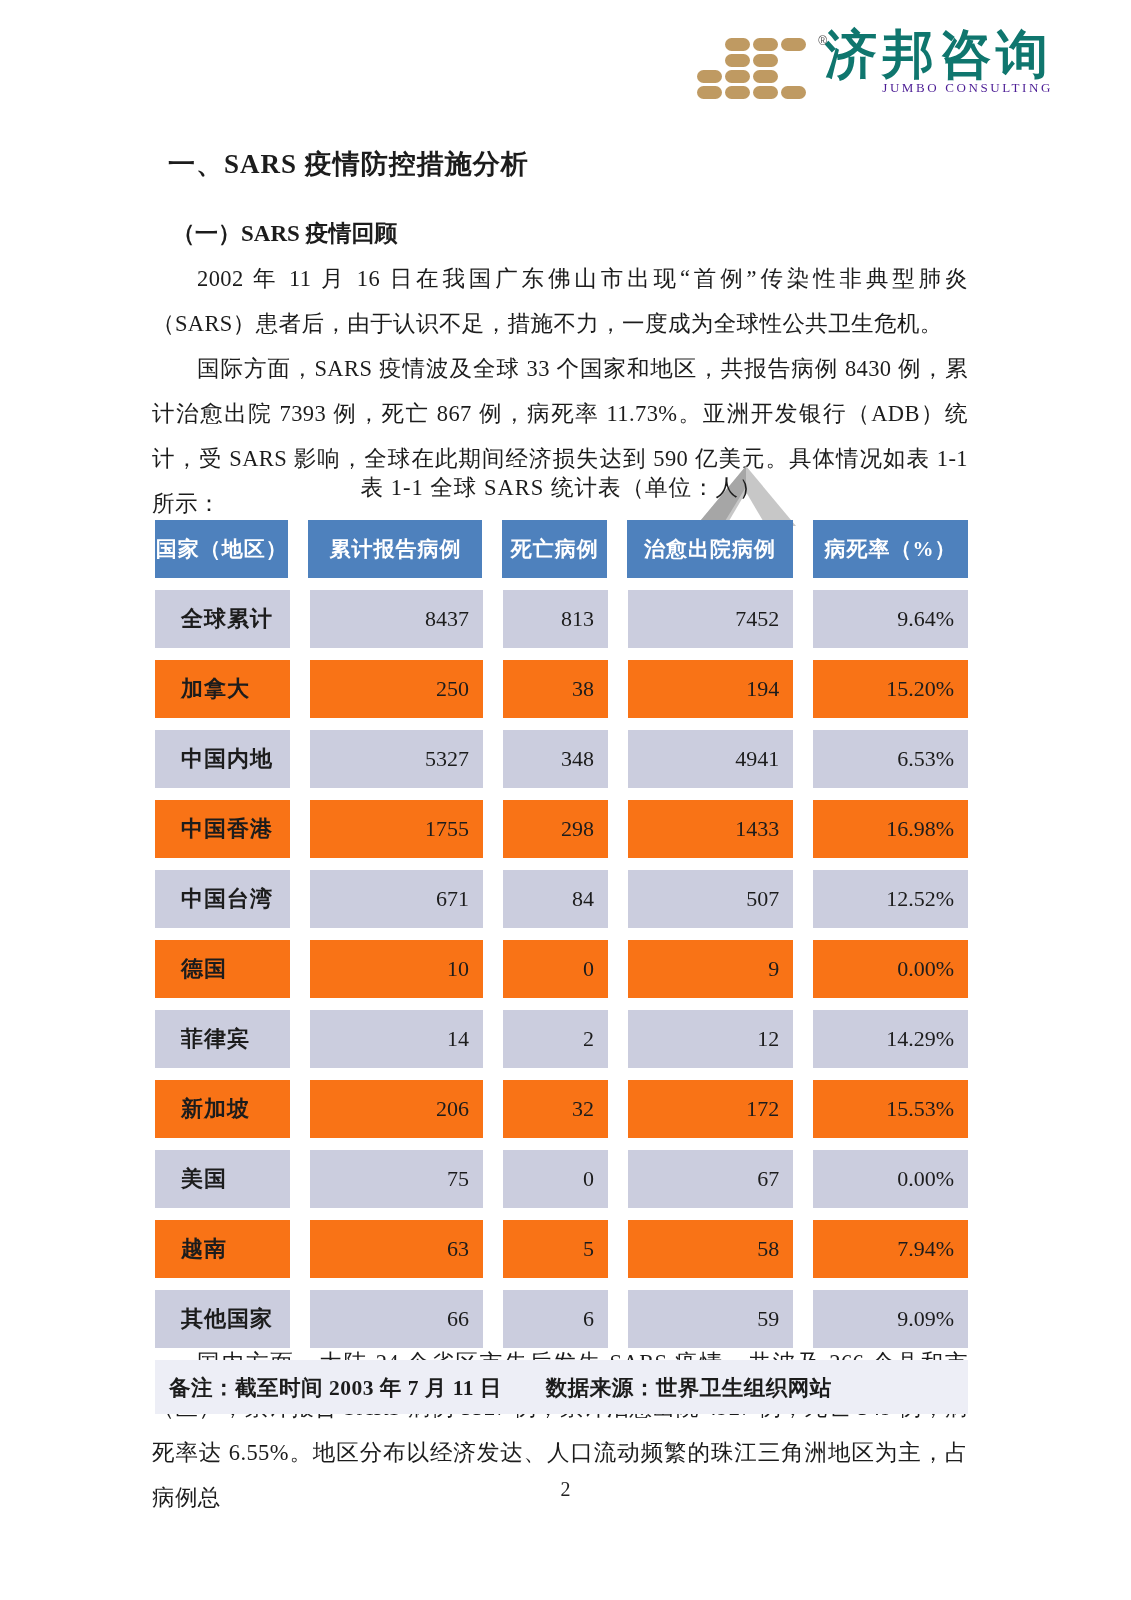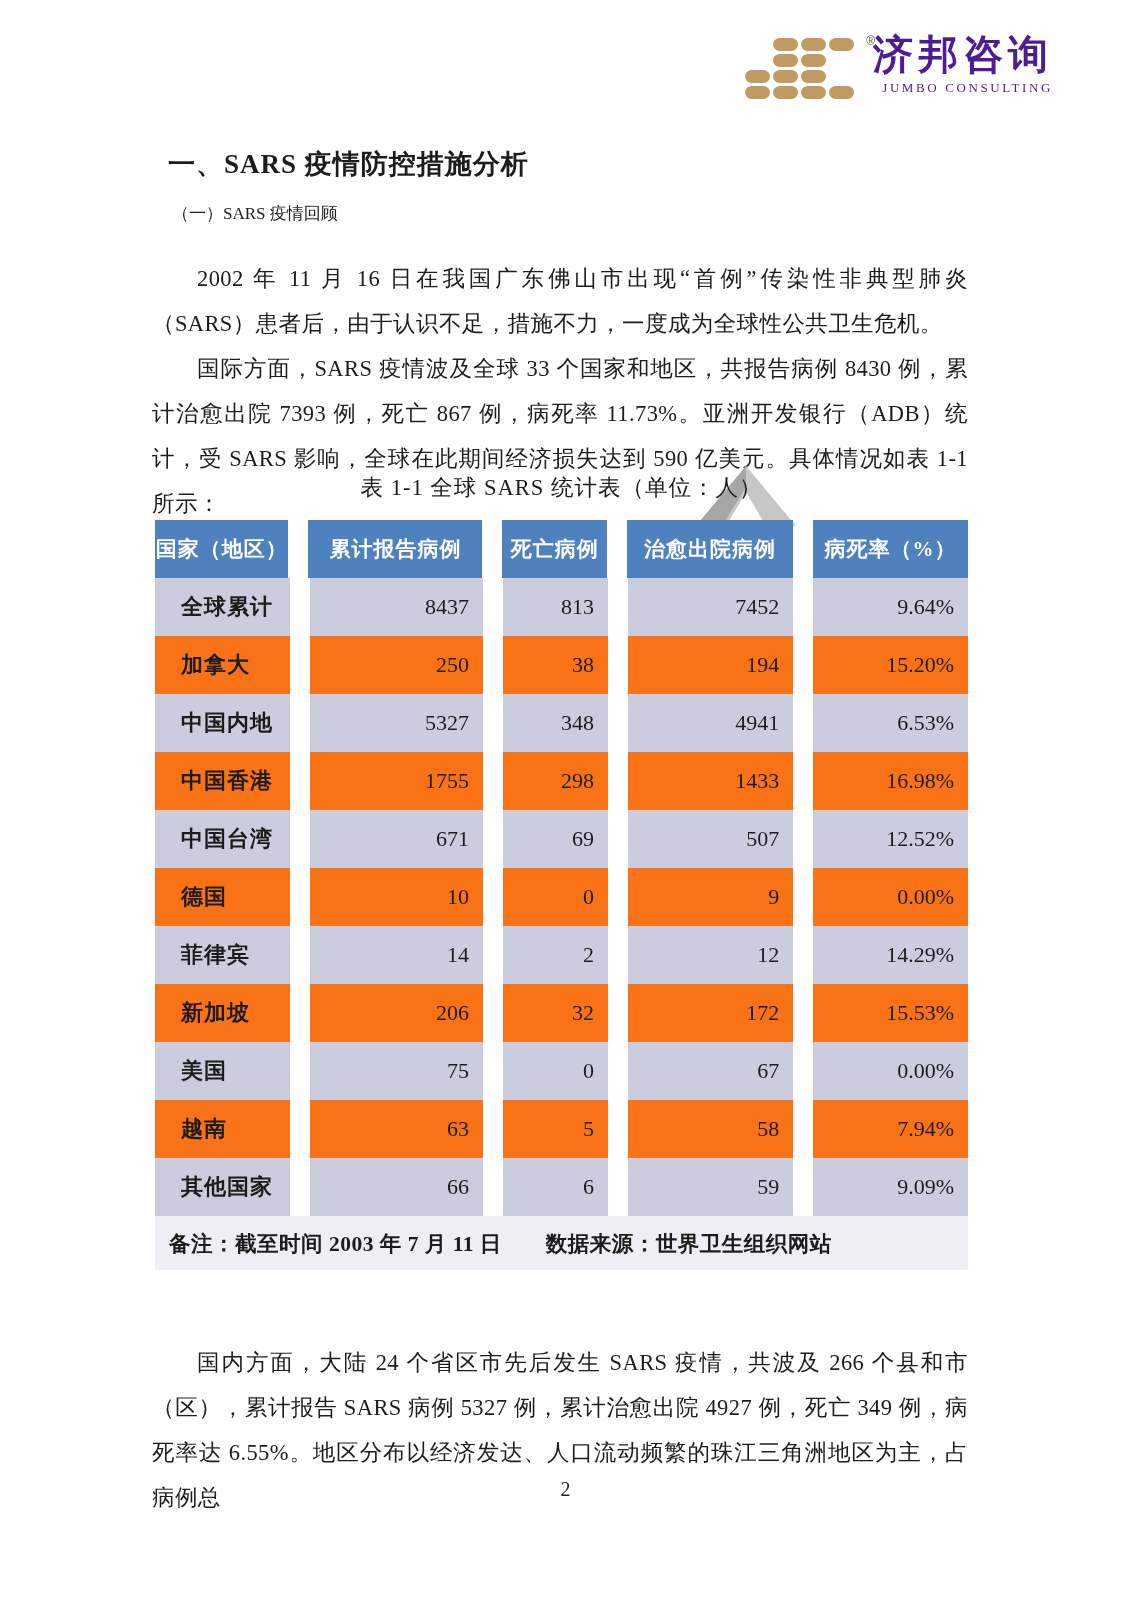--- a/index.html
+++ b/index.html
@@ -16,43 +16,43 @@
 
   
   .logo { position: absolute; top: 32px; right: 78px; display: flex; align-items: flex-start; gap: 10px; }
   .logo-mark { position: relative; width: 118px; height: 64px; margin-top: 6px; }
   .mark-row { display: flex; gap: 3px; margin-bottom: 3px; }
   .pill { width: 25px; height: 13px; border-radius: 7px; background: #bf9a62; }
   .indent { margin-left: 28px; }
   .reg-mark { position: absolute; top: -4px; right: -12px; font-size: 12px; color: #555;
               font-family: "Liberation Sans", sans-serif; }
   .logo-text { display: flex; flex-direction: column; align-items: flex-end; }
-  .logo-cn { font-size: 40px; font-weight: 700; letter-spacing: 5px; color: #4c1d95;
+  .logo-cn { font-size: 52px; font-weight: 700; letter-spacing: 5px; color: #0f766e;
              font-family: "Liberation Serif", serif; line-height: 46px; }
   .logo-en { font-size: 13px; font-weight: 400; letter-spacing: 2.6px; color: #4c1d95;
              font-family: "Liberation Serif", serif; margin-top: 2px; }
 
   
   .h1 { position: absolute; left: 168px; top: 146px; font-size: 27px; font-weight: 700; letter-spacing: 1px; }
-  .h2 { position: absolute; left: 172px; top: 202px; font-size: 17px; font-weight: 400; }
+  .h2 { position: absolute; left: 172px; top: 218px; font-size: 23px; font-weight: 700; }
   .para { position: absolute; left: 152px; width: 816px; font-size: 22.5px; line-height: 45px;
           text-align: justify; text-indent: 2em; letter-spacing: 0.4px; }
   .p1 { top: 256px; }
   .p2 { top: 346px; }
   .p3 { top: 1340px; }
 
   
   .watermark { position: absolute; left: 696px; top: 466px; width: 100px; height: 120px; z-index: 0; }
 
   
   .table-title { position: absolute; left: 155px; top: 472px; width: 813px; text-align: center;
                  font-size: 22.5px; letter-spacing: 1px; z-index: 1; }
   .sars-table { position: absolute; left: 155px; top: 520px; width: 813px; z-index: 1;
                 font-family: "Liberation Serif", serif; }
-  .tr, .thead { display: flex; gap: 20px; margin-bottom: 0; }
+  .tr, .thead { display: flex; gap: 20px; margin-bottom: 12px; }
   .th { background: #4e81bd; color: #ffffff; font-weight: 700; font-size: 21px; height: 58px;
         display: flex; align-items: center; justify-content: center; letter-spacing: 1px; }
   .td { height: 58px; display: flex; align-items: center; font-size: 22px; }
   .tr.dark  .td { background: #cbcdde; }
   .tr.light .td { background: #f97316; }
   .c0 { width: 148px; }
   .c1 { width: 193px; }
   .c2 { width: 116px; }
   .c3 { width: 184px; }
   .c4 { width: 172px; }
@@ -149,21 +149,21 @@
         <div class="tr light">
           <div class="td c0 country">中国香港</div>
           <div class="td c1 num">1755</div>
           <div class="td c2 num">298</div>
           <div class="td c3 num">1433</div>
           <div class="td c4 num">16.98%</div>
         </div>
         <div class="tr dark">
           <div class="td c0 country">中国台湾</div>
           <div class="td c1 num">671</div>
-          <div class="td c2 num">69</div>
+          <div class="td c2 num">84</div>
           <div class="td c3 num">507</div>
           <div class="td c4 num">12.52%</div>
         </div>
         <div class="tr light">
           <div class="td c0 country">德国</div>
           <div class="td c1 num">10</div>
           <div class="td c2 num">0</div>
           <div class="td c3 num">9</div>
           <div class="td c4 num">0.00%</div>
         </div>

